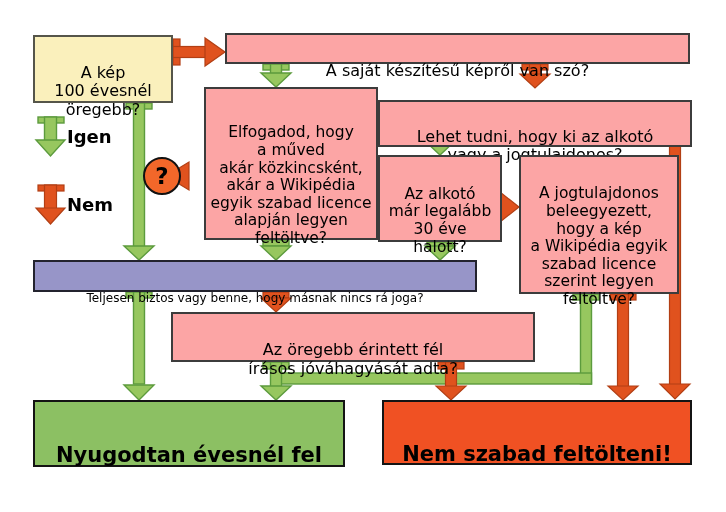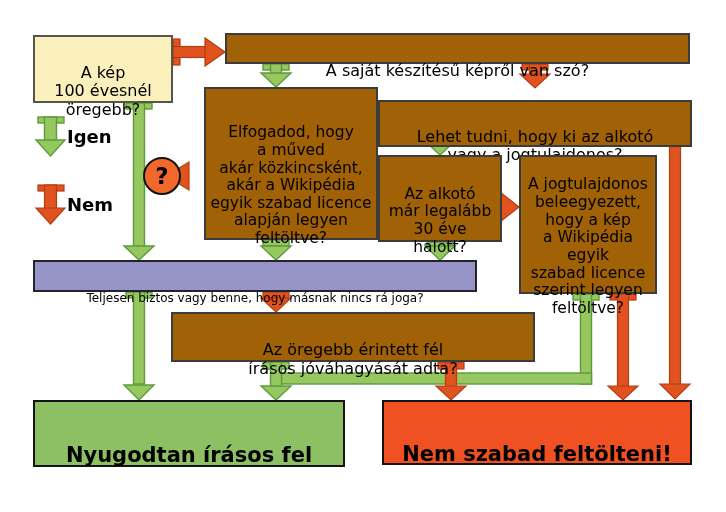--- a/index.html
+++ b/index.html
@@ -13,21 +13,21 @@
   .stage{
     position:relative;width:726px;height:512px;background:#ffffff;
     font-family:"DejaVu Sans","Liberation Sans",sans-serif;color:#000;
     overflow:hidden;
   }
   .connectors{position:absolute;left:0;top:0;width:726px;height:512px;}
   .ga{fill:var(--yes-green);stroke:var(--yes-green-dark);stroke-width:1.4;}
   .ra{fill:var(--no-red);stroke:var(--no-red-dark);stroke-width:1.2;}
   .box{
     position:absolute;display:flex;align-items:center;justify-content:center;
-    box-sizing:border-box;background:#a16207;border:2px solid #3c3c3c;
+    box-sizing:border-box;background:#fca5a5;border:2px solid #3c3c3c;
     text-align:center;line-height:1.14;
   }
   .box span{white-space:pre-line;display:block;margin-top:45px;}
   .b-start{background:var(--start-yellow);border-color:#55554a;font-size:16px;}
   .b-white{font-size:15.5px;}
   .b-wide{font-size:16px;}
   .b-purple{background:var(--purple);border-color:#23232e;font-size:12px;}
   .b-purple span{white-space:nowrap;}
   .b-ok{background:var(--ok-green);border:2.5px solid #141414;font-weight:bold;font-size:21px;}
   .b-stop{background:var(--stop-red);border:2.5px solid #141414;font-weight:bold;font-size:21px;}
@@ -161,41 +161,41 @@
 vagy a jogtulajdonos?</span>
   </div>
 
   <div class="box b-white" style="left:378px;top:155px;width:124px;height:87px;">
     <span>Az alkotó
 már legalább
 30 éve
 halott?</span>
   </div>
 
-  <div class="box b-white" style="left:519px;top:155px;width:138px;height:139px;">
+  <div class="box b-white" style="left:519px;top:155px;width:160px;height:139px;">
     <span>A jogtulajdonos
 beleegyezett,
 hogy a kép
 a Wikipédia egyik
 szabad licence
 szerint legyen
 feltöltve?</span>
   </div>
 
   <div class="box b-purple" style="left:33px;top:260px;width:444px;height:32px;">
     <span>Teljesen biztos vagy benne, hogy másnak nincs rá joga?</span>
   </div>
 
   <div class="box b-wide" style="left:171px;top:312px;width:364px;height:50px;">
     <span>Az öregebb érintett fél
 írásos jóváhagyását adta?</span>
   </div>
 
   <div class="box b-ok" style="left:33px;top:400px;width:312px;height:67px;">
-    <span>Nyugodtan írásos fel</span>
+    <span>Nyugodtan évesnél fel</span>
   </div>
 
   <div class="box b-stop" style="left:382px;top:400px;width:310px;height:65px;">
     <span>Nem szabad feltölteni!</span>
   </div>
 
   <div class="q-circle">
     <span>?</span>
   </div>
 

